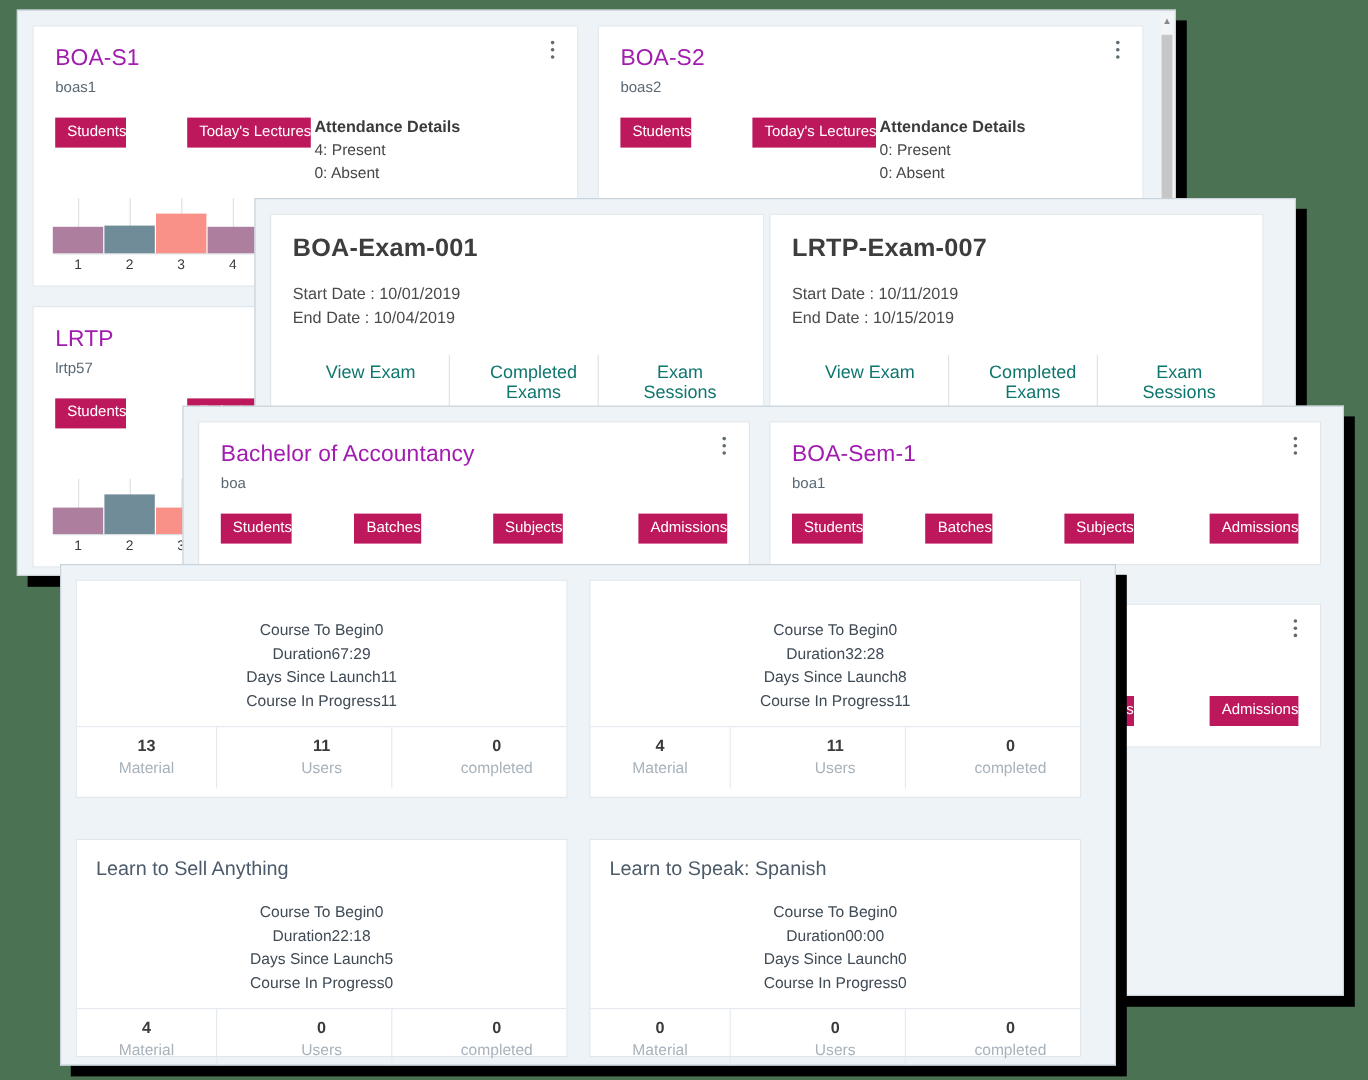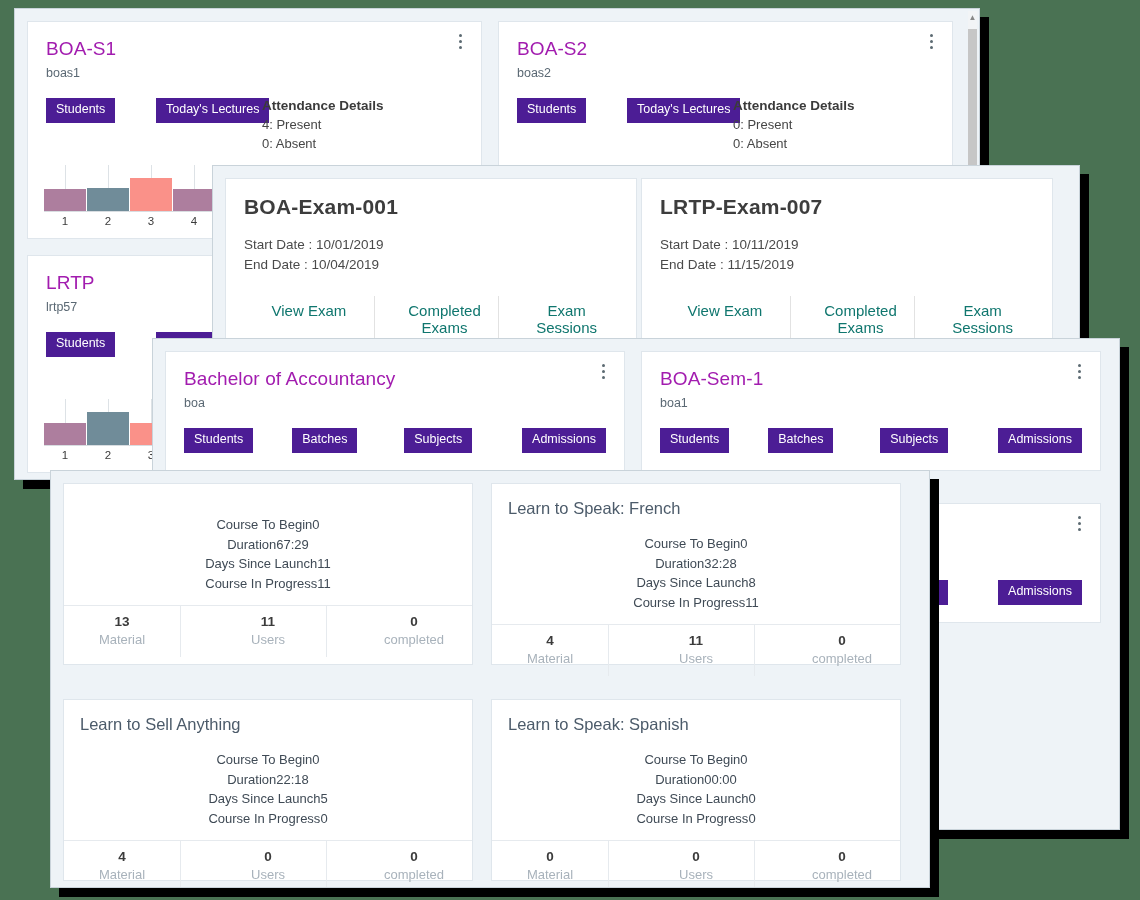--- a/index.html
+++ b/index.html
@@ -34,22 +34,22 @@
   .card-sub { font-size: 12.5px; color: #5a6873; margin-top: 6px; }
   .kebab {
     position: absolute; right: 14px; top: 12px;
     width: 14px; height: 18px; cursor: pointer;
   }
   .kebab i {
     display: block; width: 3px; height: 3px; background: #5c6a72;
     border-radius: 50%; margin: 0 auto 3px auto;
   }
   .dark-btn {
-    display: inline-block; background: #4c1d95; color: #ffffff;
-    font-size: 12.5px; padding: 5px 10px 6px 10px; line-height: 1.1;
+    display: inline-block; background: #be185d; color: #ffffff;
+    font-size: 12.5px; padding: 5px 0 6px 10px; line-height: 1.1;
     white-space: nowrap; cursor: pointer; border: 0;
     font-family: "Liberation Sans", sans-serif;
   }
 
   
   #win-sections { left: 14px; top: 8px; width: 966px; height: 472px; }
   .sec-grid { display: flex; gap: 16px; }
   .sec-col { width: 455px; }
   .sec-card { height: 218px; padding: 16px 18px; margin-bottom: 16px; }
   .sec-row { display: flex; align-items: flex-start; margin-top: 18px; }
@@ -316,21 +316,21 @@
             </div>
           </div>
           <div class="card exam-card-stub"></div>
         </div>
 
         <div class="exam-col">
           <div class="card exam-card">
             <div class="exam-title">LRTP-Exam-007</div>
             <div class="exam-dates">
               <div class="exam-date">Start Date : 10/11/2019</div>
-              <div class="exam-date">End Date : 11/15/2019</div>
+              <div class="exam-date">End Date : 10/15/2019</div>
             </div>
             <div class="exam-actions">
               <div class="exam-act a1">View Exam</div>
               <div class="exam-act a2">Completed Exams</div>
               <div class="exam-act a3">Exam Sessions</div>
             </div>
           </div>
           <div class="card exam-card-stub"></div>
         </div>
 
@@ -443,21 +443,20 @@
                 <div class="cf-lbl">Users</div>
               </div>
             <div class="cf-cell">
                 <div class="cf-num">0</div>
                 <div class="cf-lbl">completed</div>
               </div>
           </div>
         </div>
 
         <div class="card course-card">
-          <div class="course-title">Learn to Speak: French</div>
           <div class="course-stats">
             <div class="cs-row">
                 <span>Course To Begin</span>
                 <span class="cs-val">0</span>
               </div>
             <div class="cs-row">
                 <span>Duration</span>
                 <span class="cs-val">32:28</span>
               </div>
             <div class="cs-row">

